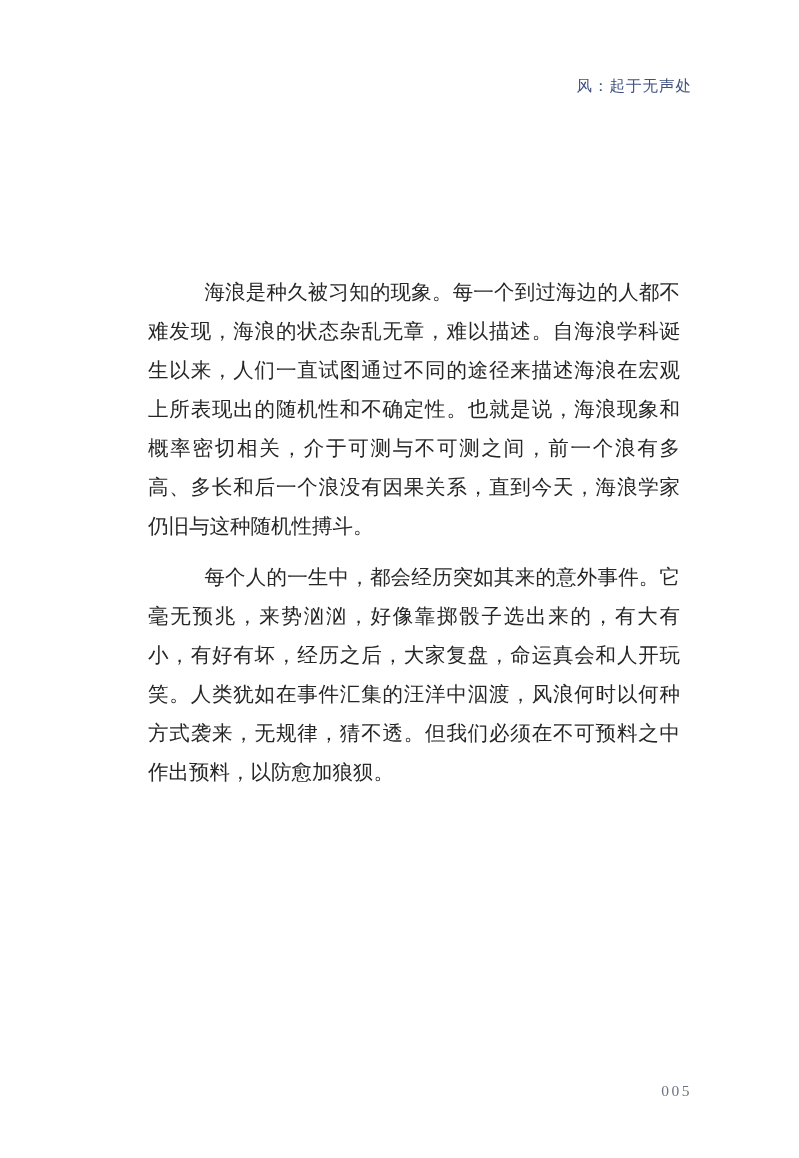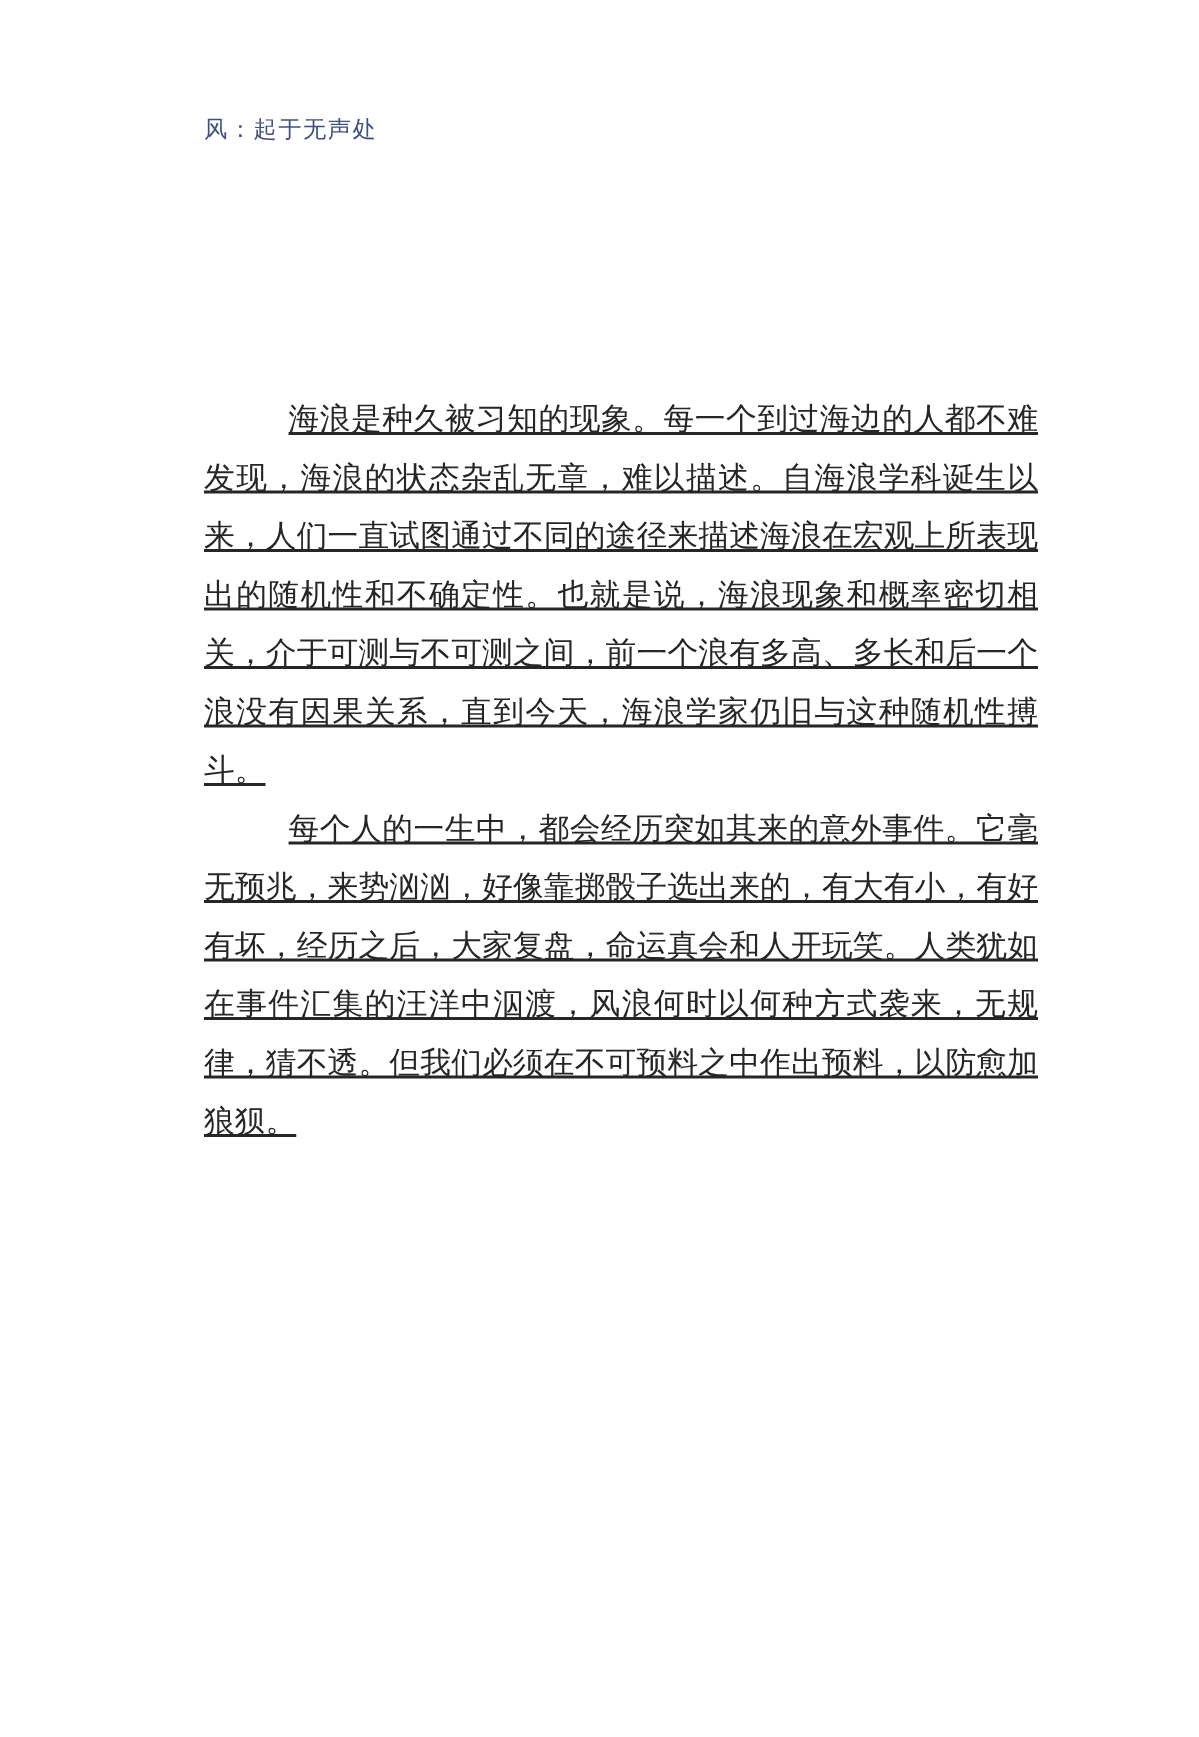--- a/index.html
+++ b/index.html
@@ -13,39 +13,39 @@
     height: 1158px;
     background: var(--bg, #ffffff);
     overflow: hidden;
     font-family: "Liberation Serif", "DejaVu Serif", serif;
   }
   .running-header {
     position: absolute;
     top: 76px;
     left: 136px;
     width: 556px;
+    text-align: right;
     font-size: 15.5px;
     letter-spacing: 1px;
     color: var(--header-color, #3f5180);
   }
   .body-text {
     position: absolute;
     top: 261px;
     left: 136px;
     width: 556px;
     font-size: 20.5px;
     line-height: 39px;
     text-align: justify;
     color: var(--text-color, #262626);
   }
   .body-text p {
-    margin: 0;
+    margin: 12px;
     padding: 0;
     text-indent: 2.75em;
-    text-decoration: underline;
   }
   .page-number {
     position: absolute;
     top: 1082px;
     left: 136px;
     width: 556px;
     text-align: right;
     font-size: 15.5px;
     letter-spacing: 2.5px;
     color: var(--pagenum-color, #6b7586);
@@ -55,13 +55,14 @@
 <body>
 
 <div class="page" style="--bg: #ffffff; --text-color: #262626; --header-color: #3f5180; --pagenum-color: #6b7586;">
   <div class="running-header">风：起于无声处</div>
 
   <div class="body-text">
       <p>海浪是种久被习知的现象。每一个到过海边的人都不难发现，海浪的状态杂乱无章，难以描述。自海浪学科诞生以来，人们一直试图通过不同的途径来描述海浪在宏观上所表现出的随机性和不确定性。也就是说，海浪现象和概率密切相关，介于可测与不可测之间，前一个浪有多高、多长和后一个浪没有因果关系，直到今天，海浪学家仍旧与这种随机性搏斗。</p>
       <p>每个人的一生中，都会经历突如其来的意外事件。它毫无预兆，来势汹汹，好像靠掷骰子选出来的，有大有小，有好有坏，经历之后，大家复盘，命运真会和人开玩笑。人类犹如在事件汇集的汪洋中泅渡，风浪何时以何种方式袭来，无规律，猜不透。但我们必须在不可预料之中作出预料，以防愈加狼狈。</p>
     </div>
 
+  <div class="page-number">005</div>
 </div>
 
 </body></html>

